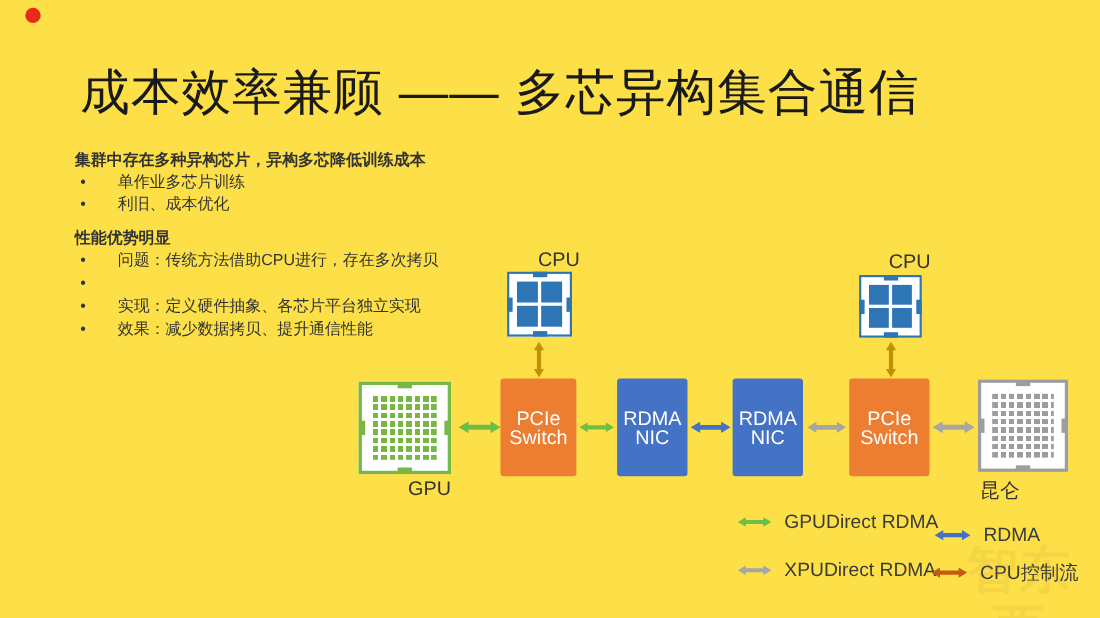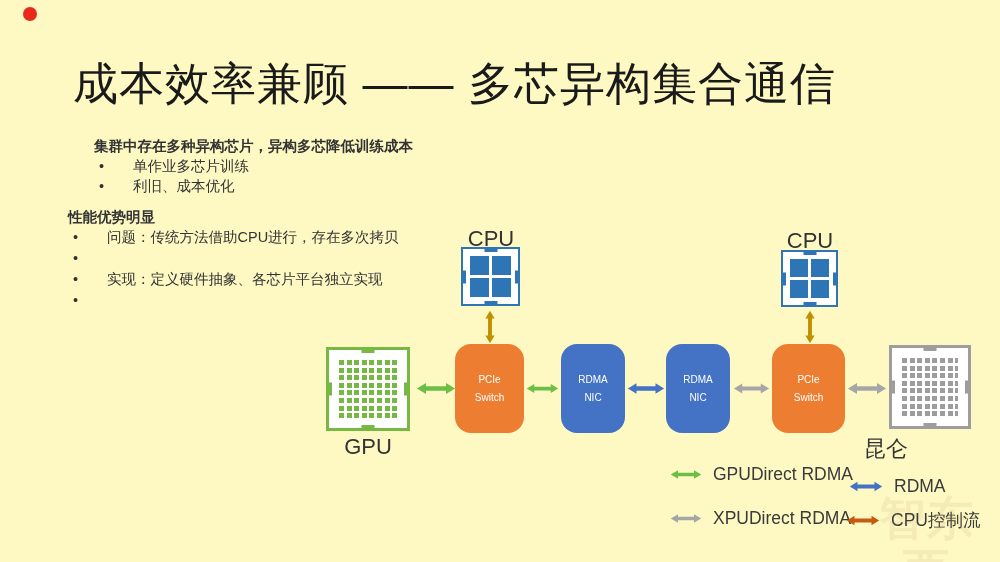--- a/index.html
+++ b/index.html
@@ -1,55 +1,55 @@
 <!DOCTYPE html>
 <html style="--green: #6CBE45; --blue: #4472C4; --blue-arrow: #4472C4; --gray-arrow: #A6A6A6; --orange: #ED7D31; --olive: #BF9000; --rust: #C55A11; --cpu-blue: #2E75B6; --gpu-green: #76B843; --gray-chip: #9D9D9D;"><head>
 <meta charset="utf-8">
 <style>
   html,body{margin:0;padding:0;background:#fff;}
   .slide{
-    position:relative;width:1000px;height:562px;background:#fef9c3;overflow:hidden;
+    position:relative;width:1000px;height:562px;background:#fde047;overflow:hidden;
     font-family:"Liberation Sans","DejaVu Sans",sans-serif;color:#333;
   }
   .abs{position:absolute;}
   
   .red-dot{left:23px;top:7px;width:14px;height:14px;border-radius:50%;background:#e8291c;}
   
   .title{left:73px;top:54px;width:880px;font-size:45px;font-weight:300;color:#1a1a1a;letter-spacing:1px;white-space:nowrap;}
   
   .tblock{left:68px;width:400px;font-size:14.5px;color:#333;}
   .tline{display:flex;align-items:flex-start;line-height:20px;}
   .tline .dot{width:34px;flex:0 0 34px;text-align:left;padding-left:5px;}
   .heading{font-weight:700;line-height:20px;}
-  #block1{top:136px;margin-left:26px;}
+  #block1{top:136px;}
   #block2{top:207px;}
   #block2 .tline{line-height:21px;}
   
-  .dbox{border-radius:16px;display:flex;align-items:center;justify-content:center;
-        color:#fff;font-size:10px;line-height:18px;text-align:center;white-space:pre-line;}
+  .dbox{border-radius:3px;display:flex;align-items:center;justify-content:center;
+        color:#fff;font-size:18px;line-height:18px;text-align:center;white-space:pre-line;}
   .box-orange{background:var(--orange);}
   .box-blue{background:var(--blue);}
   
   .chip{border-style:solid;border-color:var(--cc);background:#fff;box-sizing:border-box;}
   .chip .die{position:absolute;}
   .chip .tab{position:absolute;background:var(--cc);}
   .tab.t{top:-2px;left:50%;transform:translateX(-50%);width:13px;height:5px;}
   .tab.b{bottom:-2px;left:50%;transform:translateX(-50%);width:13px;height:5px;}
   .tab.l{left:-2px;top:50%;transform:translateY(-50%);width:5px;height:13px;}
   .tab.r{right:-2px;top:50%;transform:translateY(-50%);width:5px;height:13px;}
   .chip-cpu{--cc:var(--cpu-blue);border-width:2.5px;}
   .chip-cpu .die{inset:7px;display:grid;grid-template-columns:1fr 1fr;grid-template-rows:1fr 1fr;gap:3px;}
   .chip-cpu .die div{background:var(--cpu-blue);}
   .chip-gpu{--cc:var(--gpu-green);border-width:3px;}
   .chip-gray{--cc:var(--gray-chip);border-width:3px;}
   .die-grid{inset:10px;background-image:
       repeating-linear-gradient(to bottom, transparent 0 5px, #fff 5px 7.6px),
       repeating-linear-gradient(to right, var(--cc) 0 5px, #fff 5px 7.6px);}
   
-  .nlabel{font-size:22px;color:#333;text-align:center;}
+  .nlabel{font-size:18px;color:#333;text-align:right;}
   
   .arrow{display:block;}
   .arrow-v{transform:rotate(90deg);}
   .fill-green{fill:var(--green);}
   .fill-blue{fill:var(--blue-arrow);}
   .fill-gray{fill:var(--gray-arrow);}
   .fill-olive{fill:var(--olive);}
   
   .legend-item{display:flex;align-items:center;gap:11px;font-size:17.5px;color:#3a3a3a;}
   
@@ -85,20 +85,21 @@
     </div>
     <div class="tline">
       <span class="dot">•</span>
     </div>
     <div class="tline">
       <span class="dot">•</span>
       <span>实现：定义硬件抽象、各芯片平台独立实现</span>
     </div>
     <div class="tline">
       <span class="dot">•</span>
+      <span>效果：减少数据拷贝、提升通信性能</span>
     </div>
   </div>
 
   <div class="abs nlabel" style="left:455px;top:226px;width:72px;">CPU</div>
   <div class="abs chip chip-cpu" style="left:461px;top:247px;width:59px;height:59px;">
     <div class="die">
         <div></div>
         <div></div>
         <div></div>
         <div></div>

